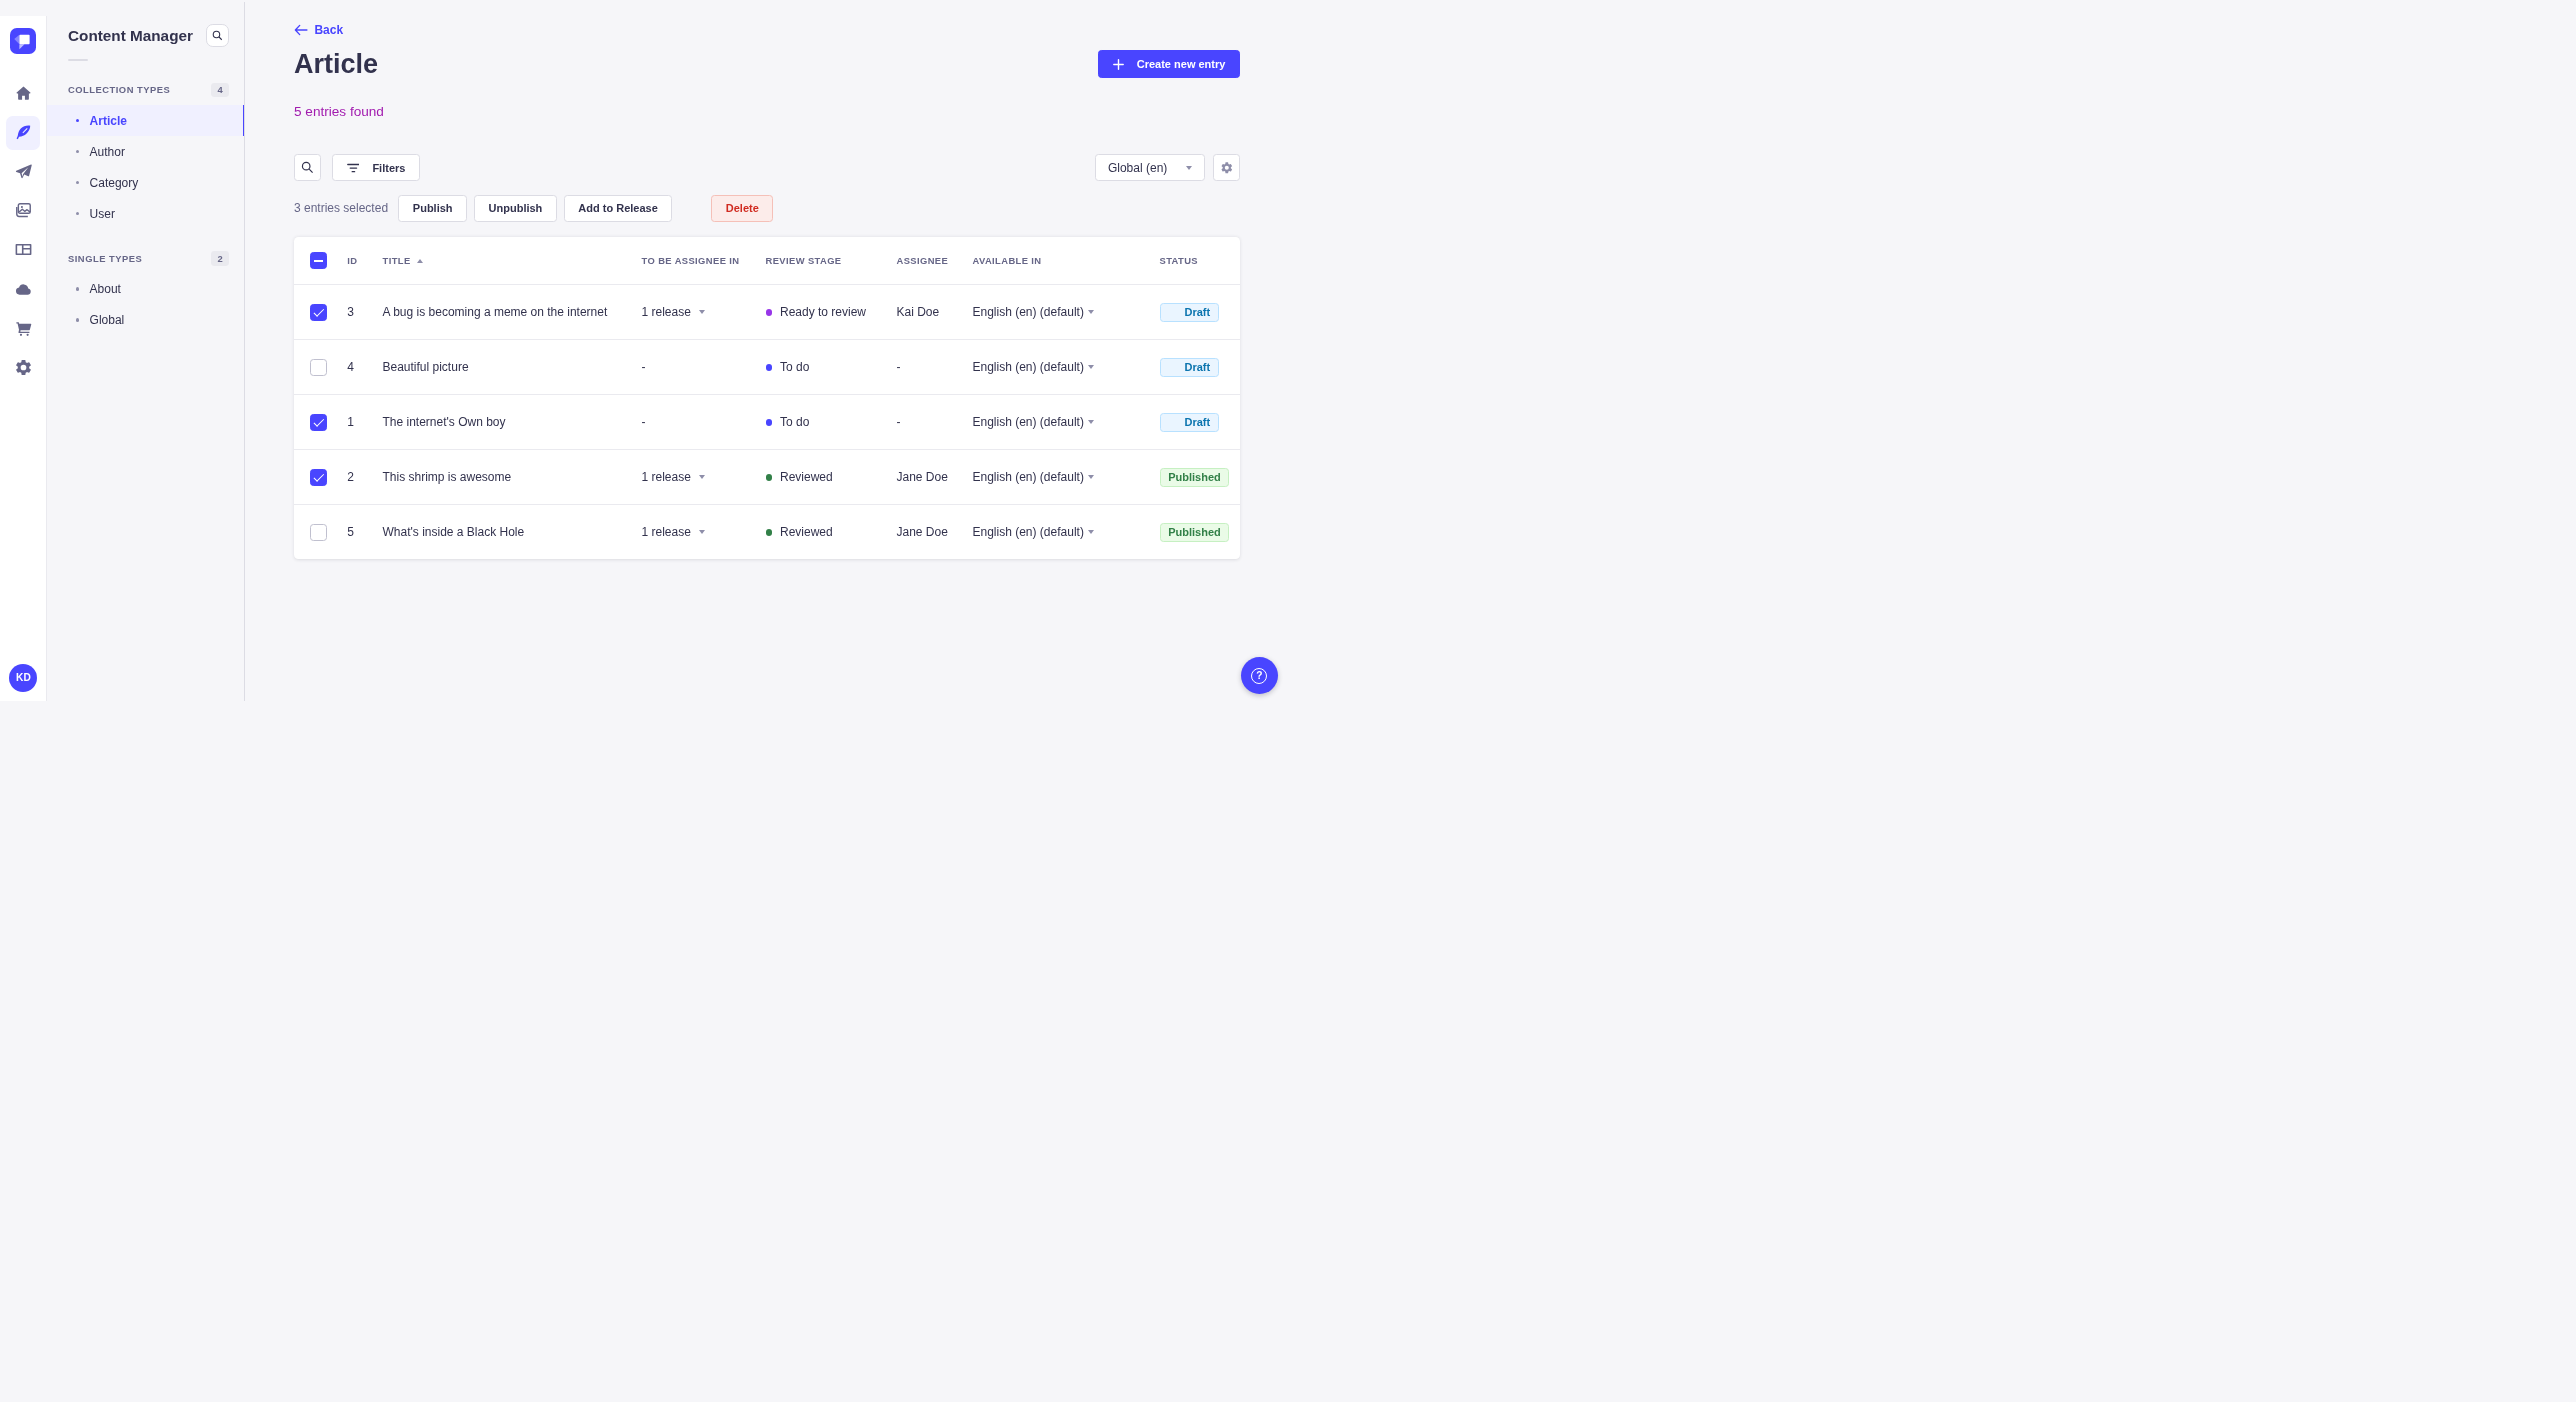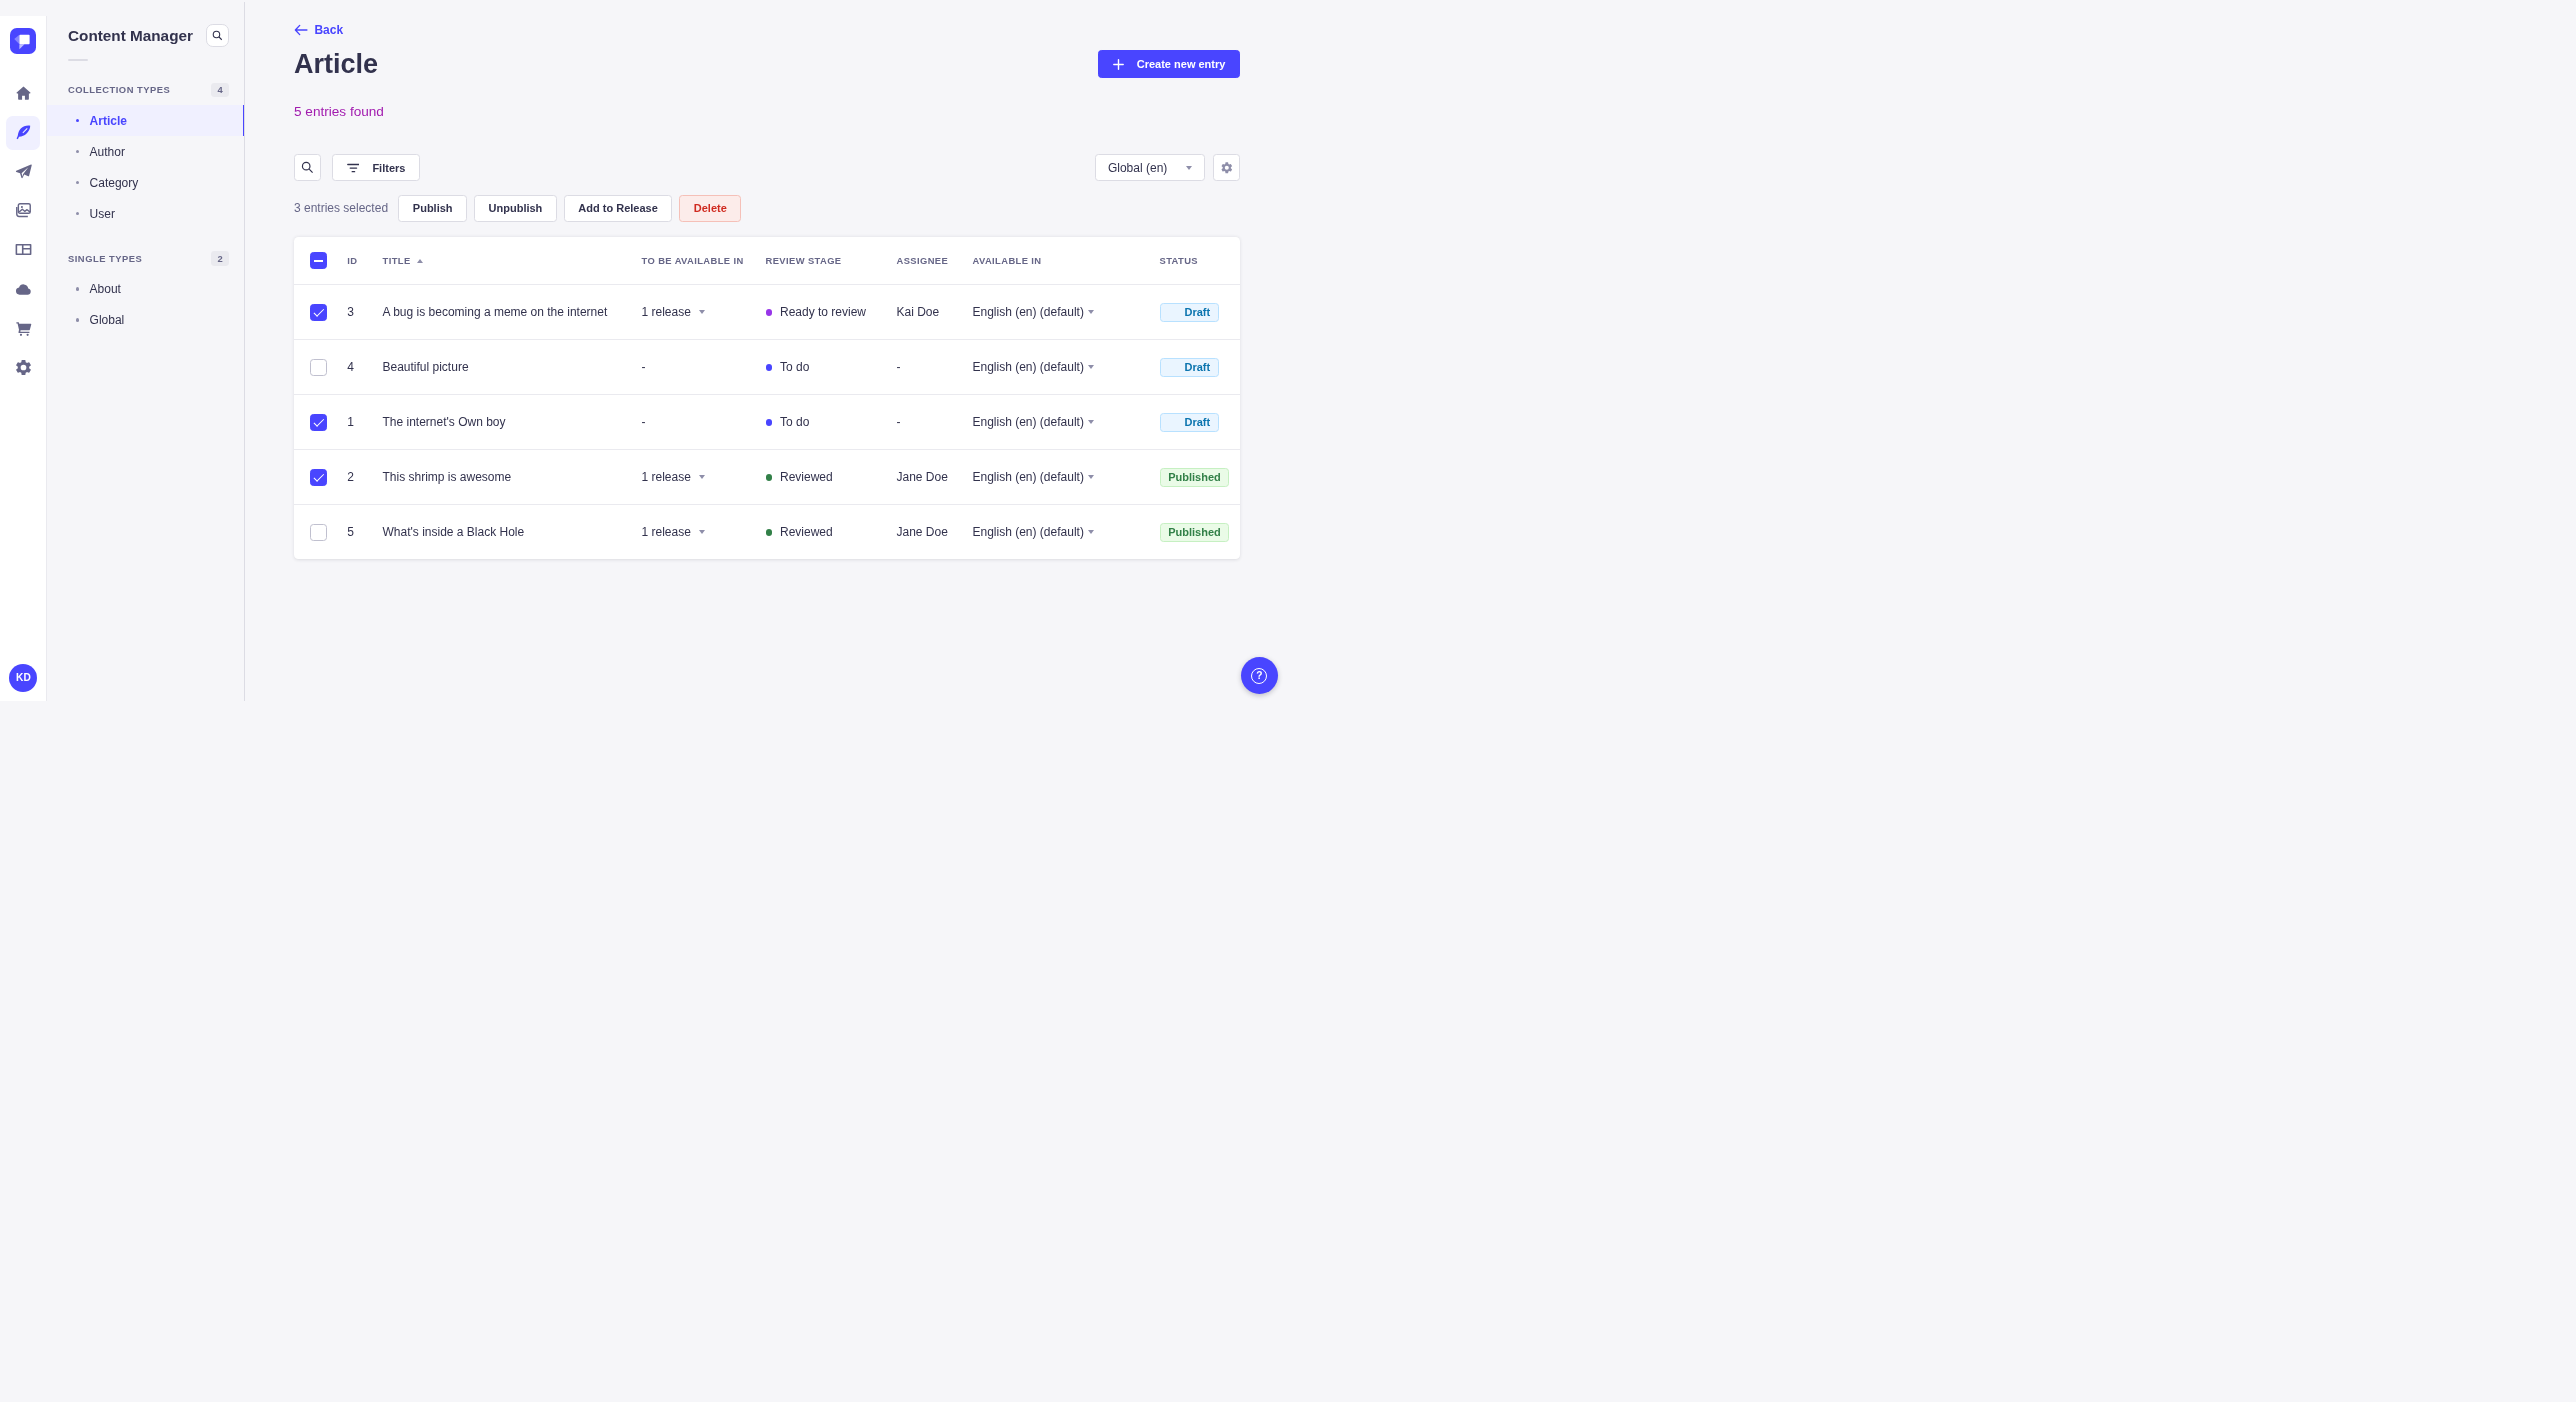--- a/index.html
+++ b/index.html
@@ -77,21 +77,21 @@
   .title-row { margin-top:9.4px; display:flex; align-items:center; justify-content:space-between; height:32px; }
   .page-title { font-size:27px; font-weight:700; color:#32324d; }
   .page-subtitle { margin-top:24px; font-size:13.6px; color:#a21caf; }
   .btn {
     height:27px; padding:0 13.6px; border-radius:3.4px; border:0.9px solid #dcdce4;
     background:#ffffff; color:#32324d; font-size:11px; font-weight:700;
     display:inline-flex; align-items:center; gap:13px; cursor:pointer;
     font-family:"Liberation Sans", sans-serif;
   }
   .btn.primary { background:#4945ff; border-color:#4945ff; color:#ffffff; height:28px; }
-  .btn.danger { background:#fcecea; border-color:#f5c0b8; color:#d02b20; }
+  .btn.danger { background:#fcecea; border-color:#f5c0b8; color:#d02b20;margin-left:32px; }
   .icon-btn {
     width:27px; height:27px; border-radius:3.4px; border:0.9px solid #dcdce4;
     background:#ffffff; display:inline-flex; align-items:center; justify-content:center; cursor:pointer;
   }
   .toolbar { margin-top:35px; display:flex; align-items:center; }
   .toolbar .spacer { flex:1; }
   .select-box {
     height:27px; padding:0 12px; border-radius:3.4px; border:0.9px solid #dcdce4;
     background:#ffffff; display:inline-flex; align-items:center; gap:19px;
     font-size:12px; color:#32324d; cursor:pointer; margin-right:7.7px;
@@ -330,21 +330,21 @@
   <div class="table-card">
     <div class="trow thead">
       <div class="cell c-check">
           <span class="checkbox indeterminate"></span>
         </div>
       <div class="cell c-id">ID</div>
       <div class="cell">
         <span>TITLE</span>
           <span class="sort-asc"></span>
       </div>
-      <div class="cell">TO BE AVAILABLE IN</div>
+      <div class="cell">TO BE ASSIGNEE IN</div>
       <div class="cell">REVIEW STAGE</div>
       <div class="cell">ASSIGNEE</div>
       <div class="cell">AVAILABLE IN</div>
       <div class="cell">STATUS</div>
     </div>
 
     <div class="trow tbody-row">
       <div class="cell c-check">
           <span class="checkbox checked"></span>
         </div>

